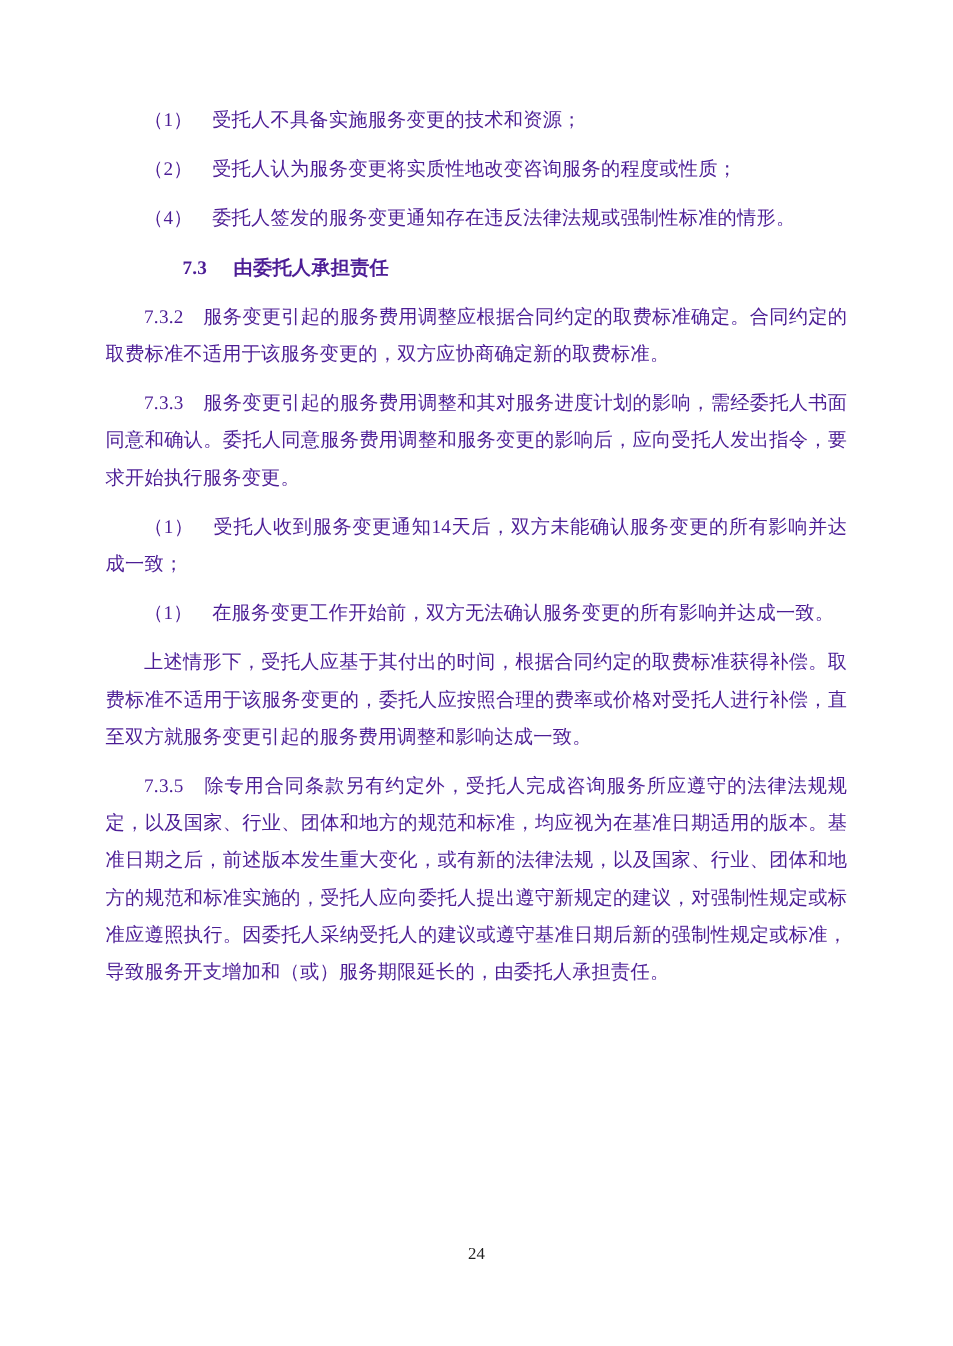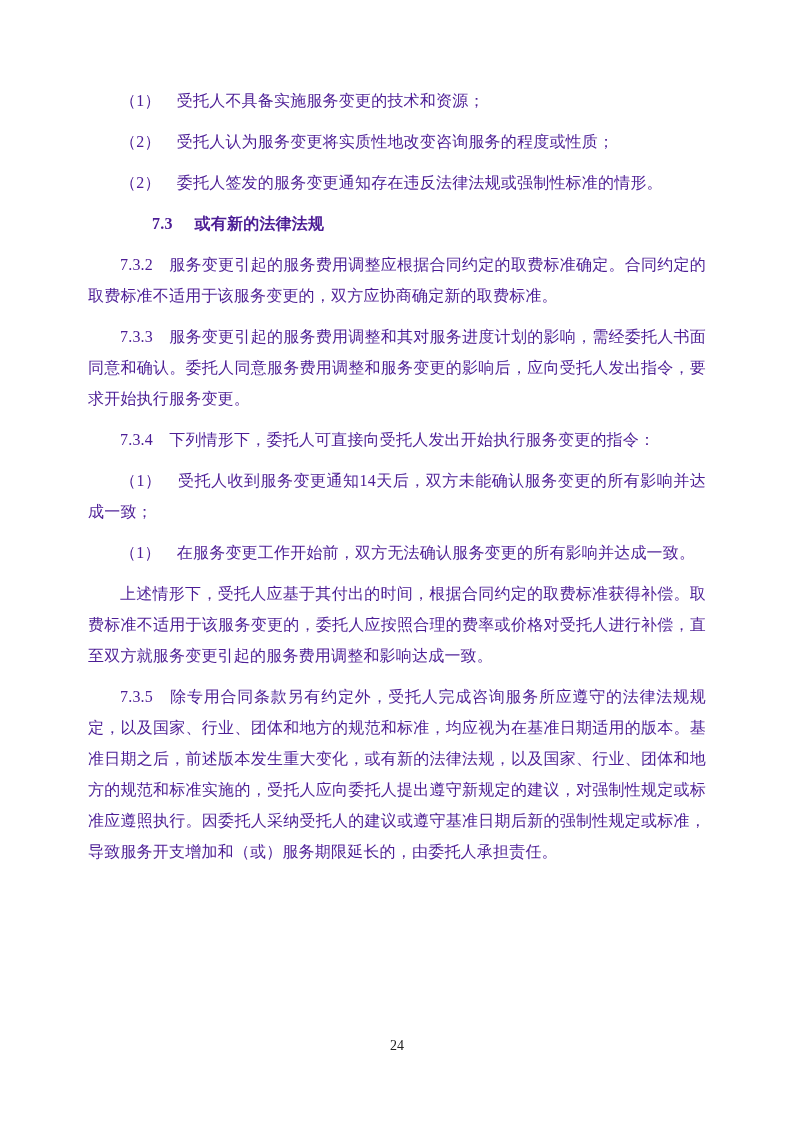--- a/index.html
+++ b/index.html
@@ -60,32 +60,31 @@
 <body>
 
 <div class="page">
 
   <div class="content">
 
     <p class="para">（1）　受托人不具备实施服务变更的技术和资源；</p>
 
     <p class="para">（2）　受托人认为服务变更将实质性地改变咨询服务的程度或性质；</p>
 
-    <p class="para">（2）　委托人签发的服务变更通知存在违反法律法规或强制性标准的情形。</p>
+    <p class="para">（4）　委托人签发的服务变更通知存在违反法律法规或强制性标准的情形。</p>
 
     <p class="para heading">
-      <span class="h-num">7.3</span><span>或有新的法律法规</span>
+      <span class="h-num">7.3</span><span>由委托人承担责任</span>
     </p>
 
 
     <p class="para">7.3.2　服务变更引起的服务费用调整应根据合同约定的取费标准确定。合同约定的取费标准不适用于该服务变更的，双方应协商确定新的取费标准。</p>
 
     <p class="para">7.3.3　服务变更引起的服务费用调整和其对服务进度计划的影响，需经委托人书面同意和确认。委托人同意服务费用调整和服务变更的影响后，应向受托人发出指令，要求开始执行服务变更。</p>
 
-    <p class="para">7.3.4　下列情形下，委托人可直接向受托人发出开始执行服务变更的指令：</p>
 
     <p class="para">（1）　受托人收到服务变更通知14天后，双方未能确认服务变更的所有影响并达成一致；</p>
 
     <p class="para">（1）　在服务变更工作开始前，双方无法确认服务变更的所有影响并达成一致。</p>
 
     <p class="para">上述情形下，受托人应基于其付出的时间，根据合同约定的取费标准获得补偿。取费标准不适用于该服务变更的，委托人应按照合理的费率或价格对受托人进行补偿，直至双方就服务变更引起的服务费用调整和影响达成一致。</p>
 
     <p class="para">7.3.5　除专用合同条款另有约定外，受托人完成咨询服务所应遵守的法律法规规定，以及国家、行业、团体和地方的规范和标准，均应视为在基准日期适用的版本。基准日期之后，前述版本发生重大变化，或有新的法律法规，以及国家、行业、团体和地方的规范和标准实施的，受托人应向委托人提出遵守新规定的建议，对强制性规定或标准应遵照执行。因委托人采纳受托人的建议或遵守基准日期后新的强制性规定或标准，导致服务开支增加和（或）服务期限延长的，由委托人承担责任。</p>
 
   </div>

